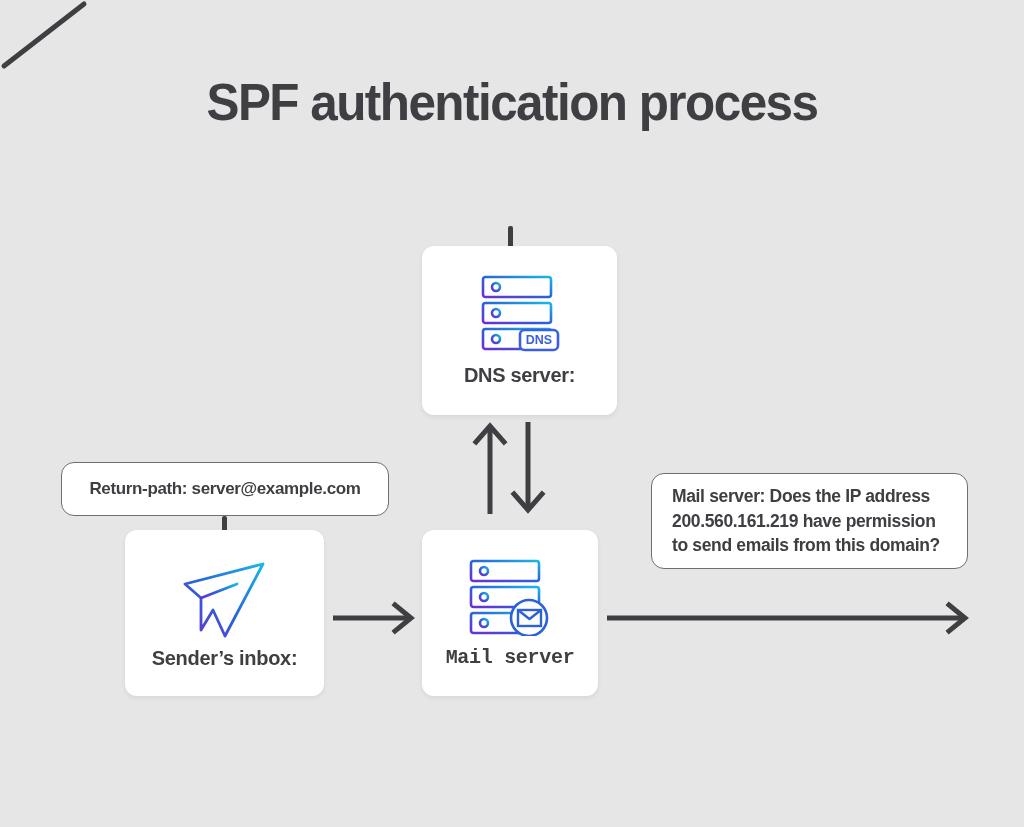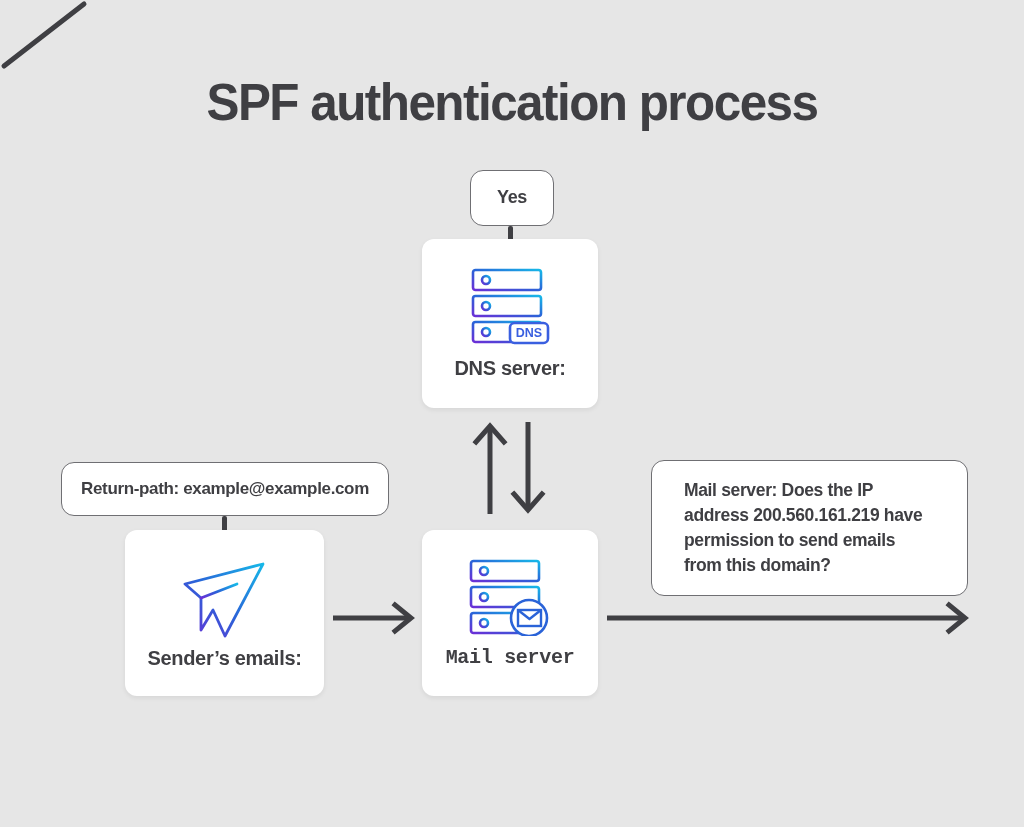--- a/index.html
+++ b/index.html
@@ -48,23 +48,24 @@
     width: 100%;
     text-align: center;
     font-size: 20px;
     font-weight: 700;
     color: #3f3f43;
     letter-spacing: -0.3px;
   }
 
   #dns-card {
     left: 422px;
-    top: 239px;
+    top: 246px;
     width: 176px;
     height: 169px;
+    padding-left: 19px;
   }
   #dns-card .card-label { bottom: 28px; }
 
   #sender-card {
     left: 125px;
     top: 530px;
     width: 199px;
     height: 166px;
   }
   #sender-card .card-label { bottom: 26px; }
@@ -107,24 +108,24 @@
   #returnpath-box {
     left: 61px;
     top: 462px;
     width: 328px;
     height: 54px;
     justify-content: center;
   }
 
   #question-box {
     left: 651px;
-    top: 460px;
+    top: 473px;
     width: 317px;
-    height: 136px;
-    padding: 0 32px;
+    height: 96px;
+    padding: 0 20px;
   }
   #question-box .obox-text { font-size: 17.5px; }
 
   
   .conn {
     position: absolute;
     background: #3f3f43;
   }
   
   #yes-stub {
@@ -168,23 +169,20 @@
 </style>
 </head>
 <body>
 
 <div id="stage">
 
   
   <div class="title">SPF authentication process</div>
 
   
-  <div class="obox" id="yes-box">
-    <span class="obox-text">Yes</span>
-  </div>
 
   
   <div class="conn" id="yes-stub"></div>
 
   
   <div class="card" id="dns-card">
     <div class="icon" id="dns-icon">
       <svg width="80" height="78" viewBox="0 0 80 78" xmlns="http://www.w3.org/2000/svg">
         <defs>
           <linearGradient id="gdns" x1="1" y1="0" x2="0" y2="1">
@@ -219,21 +217,21 @@
     <path d="M6 22 L20 6 L34 22" stroke="#3f3f43" stroke-width="5" fill="none" stroke-linecap="square" stroke-linejoin="miter"></path>
   </svg>
 
   <svg class="arrow-svg" id="arrow-down" width="40" height="96" viewBox="0 0 40 96" xmlns="http://www.w3.org/2000/svg">
     <path d="M20 2 V88" stroke="#3f3f43" stroke-width="5" fill="none"></path>
     <path d="M6 74 L20 90 L34 74" stroke="#3f3f43" stroke-width="5" fill="none" stroke-linecap="square" stroke-linejoin="miter"></path>
   </svg>
 
   
   <div class="obox" id="returnpath-box">
-    <span class="obox-text">Return-path: example@example.com</span>
+    <span class="obox-text">Return-path: server@example.com</span>
   </div>
 
   
   <div class="conn" id="returnpath-stub"></div>
 
   
   <div class="card" id="sender-card">
     <div class="icon" id="plane-icon">
       <svg width="88" height="84" viewBox="0 0 88 84" xmlns="http://www.w3.org/2000/svg">
         <defs>
@@ -242,21 +240,21 @@
             <stop offset="55%" stop-color="#2a63d8"></stop>
             <stop offset="100%" stop-color="#6b2fd6"></stop>
           </linearGradient>
         </defs>
         <g fill="none" stroke="url(#gplane)" stroke-width="2.8" stroke-linejoin="round" stroke-linecap="round">
           <path d="M4 26 L82 6 L44 78 L32 52 L20 72 L20 40 Z"></path>
           <path d="M20 40 L56 26"></path>
         </g>
       </svg>
     </div>
-    <div class="card-label">Sender’s emails:</div>
+    <div class="card-label">Sender’s inbox:</div>
   </div>
 
   
   <svg class="arrow-svg" id="arrow-right-1" width="88" height="36" viewBox="0 0 88 36" xmlns="http://www.w3.org/2000/svg">
     <path d="M2 18 H78" stroke="#3f3f43" stroke-width="5" fill="none"></path>
     <path d="M64 5 L80 18 L64 31" stroke="#3f3f43" stroke-width="5" fill="none" stroke-linecap="square" stroke-linejoin="miter"></path>
   </svg>
 
   
   <div class="card" id="mail-card">

